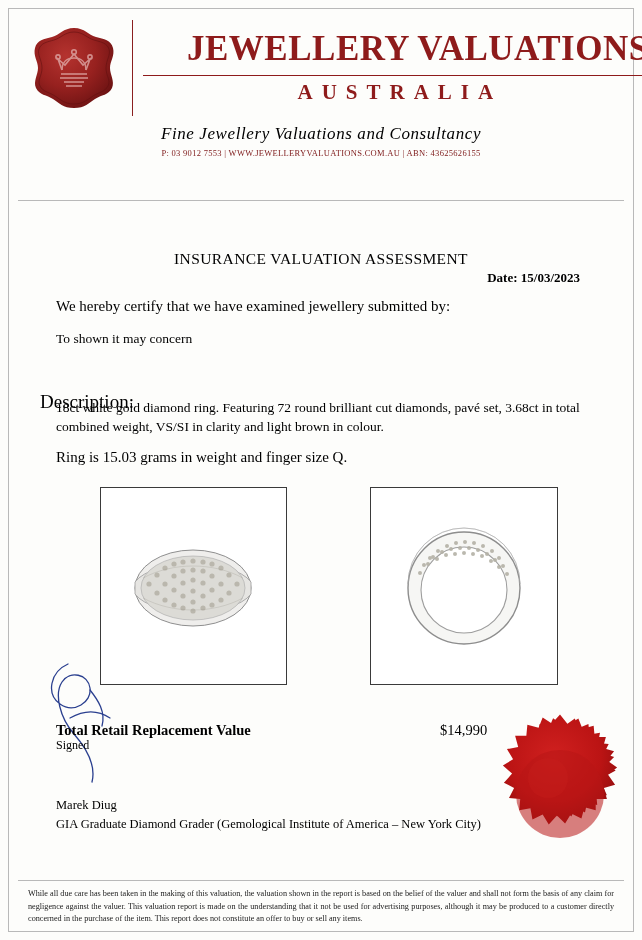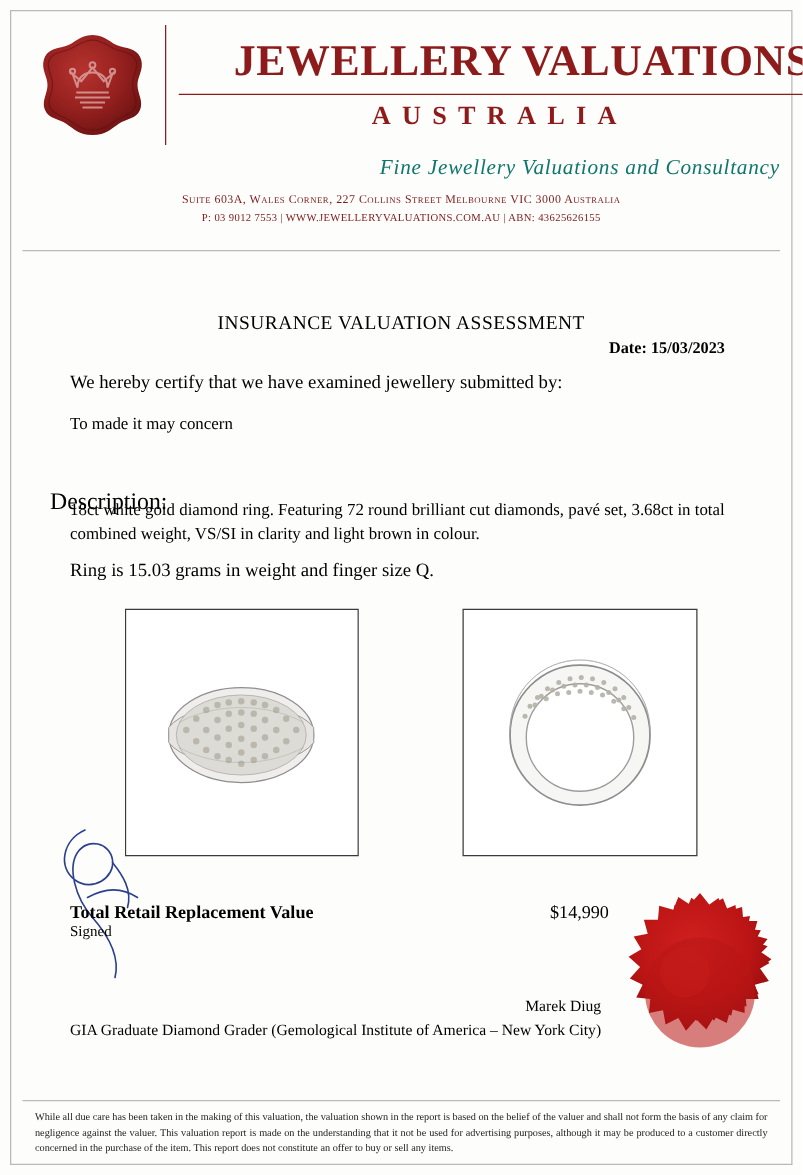--- a/index.html
+++ b/index.html
@@ -85,24 +85,24 @@
     color: #8e1b1b;
     font-weight: 700;
     margin-top: 4px;
     padding-left: 8px;
   }
   .title-rule {
     border-bottom: 1px solid #8e1b1b;
     margin: 8px 0 0 0;
   }
   .tagline {
-    text-align: right;
+    text-align: center;
     font-style: italic;
     font-size: 17px;
-    color: #0f766e;
+    color: #000000;
     letter-spacing: 0.6px;
     margin-top: 8px;
   }
   .address-line {
     text-align: center;
     font-size: 9.5px;
     color: #7e1a1a;
     letter-spacing: 0.4px;
     margin-top: 11px;
     font-variant: small-caps;
@@ -226,21 +226,20 @@
     height: 164px;
   }
 
   
   .signatory {
     position: absolute;
     left: 56px;
     top: 796px;
     font-size: 12.5px;
     line-height: 1.5;
-    text-align: right;
   }
 
   
   .footer-rule {
     position: absolute;
     left: 18px;
     top: 880px;
     width: 606px;
     border-bottom: 1px solid #b9b9b9;
   }
@@ -298,35 +297,34 @@
       <div class="divider-vert"></div>
 
       <div class="title-block">
         <div class="title-main">JEWELLERY VALUATIONS</div>
         <div class="title-rule"></div>
         <div class="title-sub">AUSTRALIA</div>
       </div>
     </div>
 
     <div class="tagline">Fine Jewellery Valuations and Consultancy</div>
-    <div class="address-line">Suite 603A, Wales Corner, 227 Collins Street Melbourne VIC 3000 Australia</div>
     <div class="contact-line">P: 03 9012 7553  |  WWW.JEWELLERYVALUATIONS.COM.AU  |  ABN: 43625626155</div>
   </div>
 
   <div class="header-rule"></div>
 
   <div class="doc-title">INSURANCE VALUATION ASSESSMENT</div>
 
   <div class="date-line">
     <span>Date:</span>
     <span>15/03/2023</span>
   </div>
 
   <div class="certify-line">We hereby certify that we have examined jewellery submitted by:</div>
-  <div class="to-whom">To made it may concern</div>
+  <div class="to-whom">To shown it may concern</div>
   <div class="desc-heading">Description:</div>
   <div class="desc-body">18ct white gold diamond ring. Featuring 72 round brilliant cut diamonds, pavé set, 3.68ct in total combined weight, VS/SI in clarity and light brown in colour.</div>
   <div class="weight-line">Ring is 15.03 grams in weight and finger size Q.</div>
 
   <div class="photo-box photo-left">
     <svg width="100%" height="100%" viewBox="0 0 185 196" xmlns="http://www.w3.org/2000/svg">
       <rect x="0" y="0" width="185" height="196" fill="#ffffff"></rect>
       <g transform="translate(92,100)">
 
         <ellipse cx="0" cy="0" rx="58" ry="38" fill="#efeeec" stroke="#8e8e8e" stroke-width="1"></ellipse>

